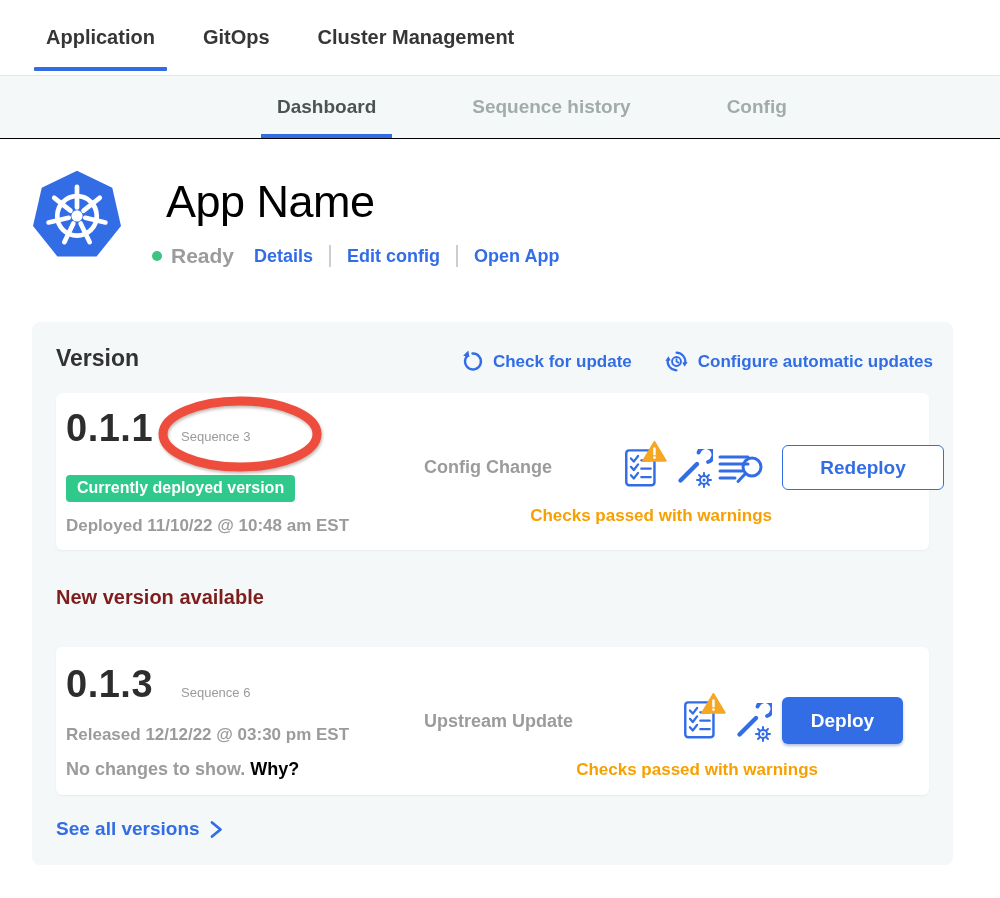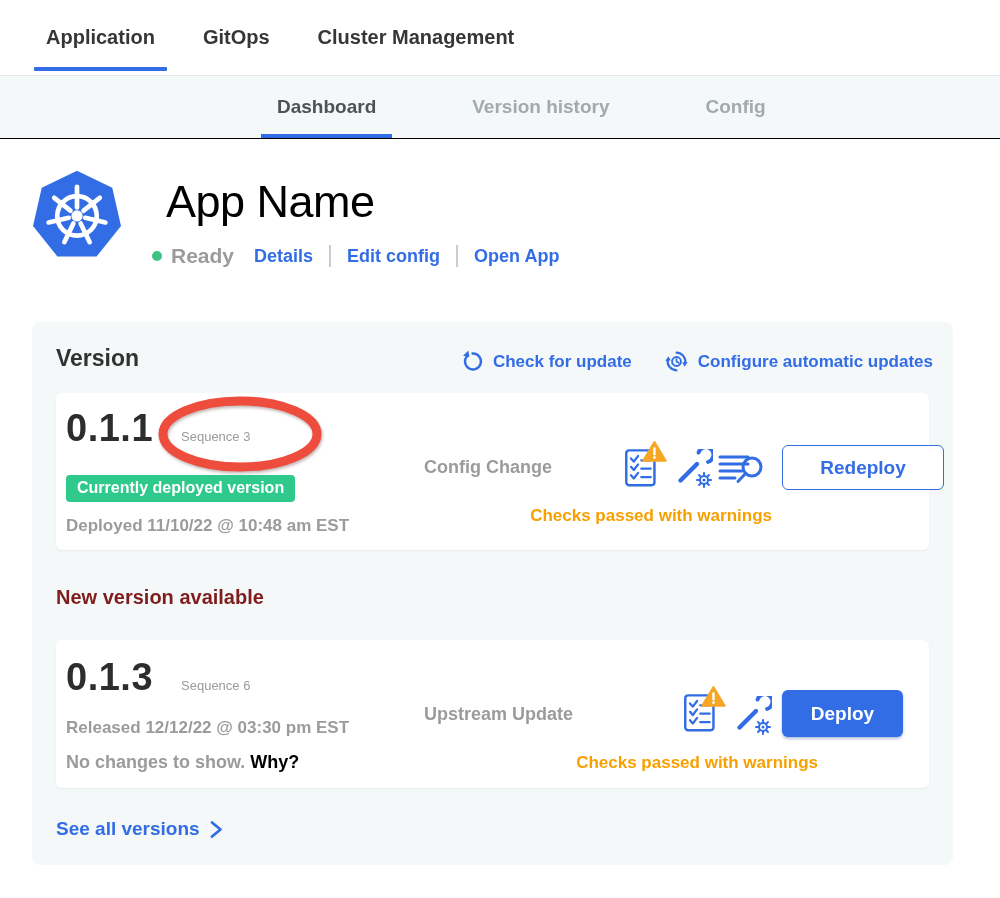--- a/index.html
+++ b/index.html
@@ -35,21 +35,21 @@
   
   .panel { position:absolute; left:32px; top:322px; width:921px; height:543px; background:#f4f8f9; border-radius:8px; }
   .panel-title { position:absolute; left:24px; top:23px; font-size:23px; font-weight:700; color:#323232; }
   .panel-actions { position:absolute; right:20px; top:27px; display:flex; gap:32px; }
   .action-link { display:flex; align-items:center; gap:9px; cursor:pointer; }
   .action-link .lbl { font-size:17px; font-weight:700; color:#326de6; white-space:nowrap; }
 
   .card { position:absolute; left:24px; width:873px; background:#fff; border-radius:6px;
           box-shadow:0 1px 2px rgba(50,70,80,0.07); }
   .card1 { top:71px; height:157px; }
-  .card2 { top:318px; height:148px; }
+  .card2 { top:325px; height:148px; }
 
   .ver-line { position:absolute; left:10px; top:14px; display:flex; align-items:baseline; gap:28px; }
   .ver-num { font-size:38px; font-weight:700; color:#2d2d2d; letter-spacing:0.5px; }
   .ver-seq { font-size:13px; font-weight:400; color:#9b9b9b; }
 
   .annotation { position:absolute; left:98px; top:0px; width:174px; height:82px; pointer-events:none;
                 filter:drop-shadow(1px 2px 1.5px rgba(80,50,40,0.35)); }
 
   .badge { position:absolute; left:10px; top:82px; background:#2fc98c; color:#fff; font-size:16px;
            font-weight:700; padding:4px 11px 5px; border-radius:4px; white-space:nowrap; }
@@ -85,21 +85,21 @@
 <div class="page">
 
   <div class="topnav">
     <div class="tab active">Application</div>
     <div class="tab">GitOps</div>
     <div class="tab">Cluster Management</div>
   </div>
 
   <div class="subnav">
     <div class="tab active">Dashboard</div>
-    <div class="tab">Version history</div>
+    <div class="tab">Sequence history</div>
     <div class="tab">Config</div>
   </div>
 
   <svg class="logo" viewBox="0 0 100 100">
     <polygon points="50,3 87.5,21.1 96.8,61.7 70.8,94.2 29.2,94.2 3.2,61.7 12.5,21.1" fill="#326de6"></polygon>
     <g stroke="#fff" stroke-width="5" stroke-linecap="round">
       <circle cx="50" cy="51" r="21" fill="none"></circle>
       <line x1="50" y1="42" x2="50" y2="20"></line>
       <line x1="57.0" y1="45.4" x2="74.2" y2="31.7"></line>
       <line x1="58.8" y1="53.0" x2="80.2" y2="57.9"></line>

